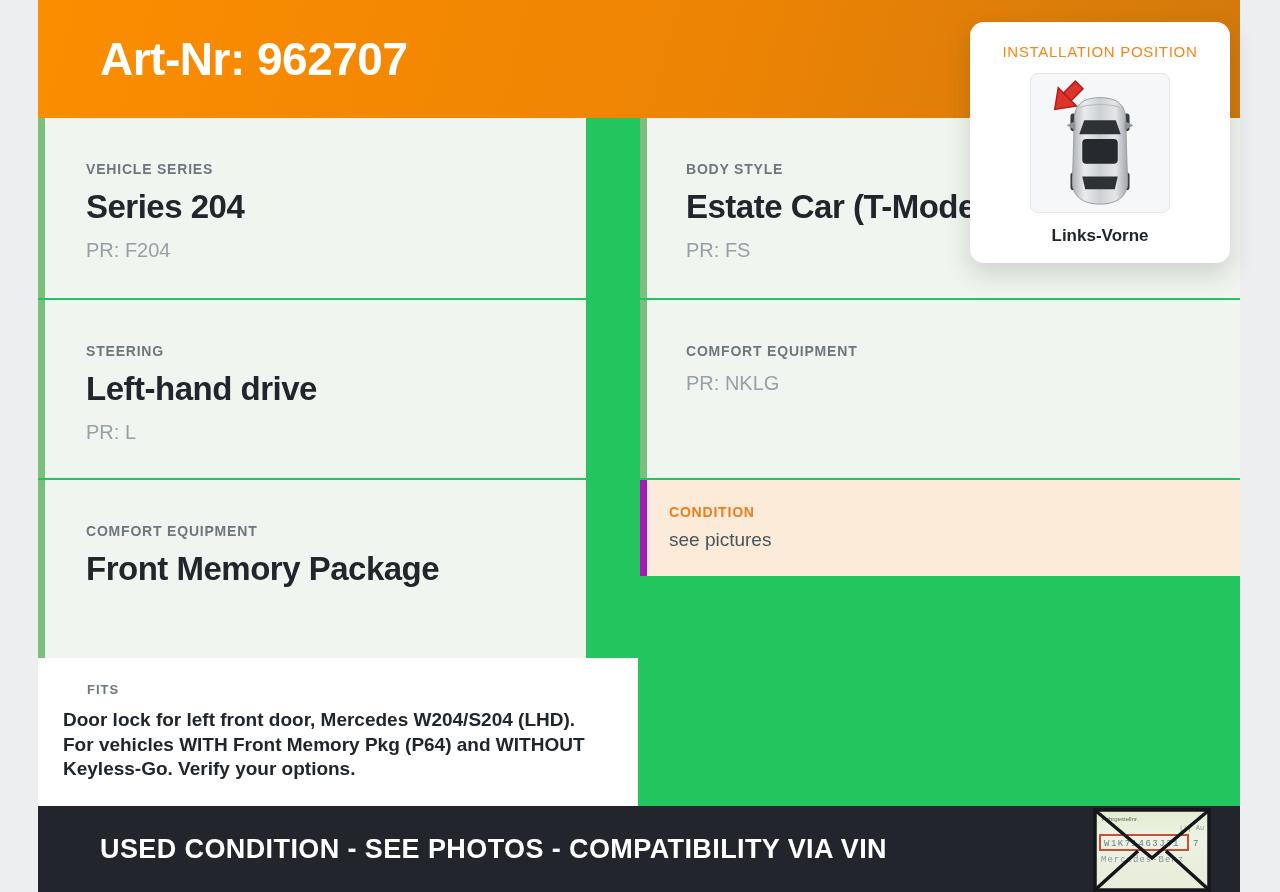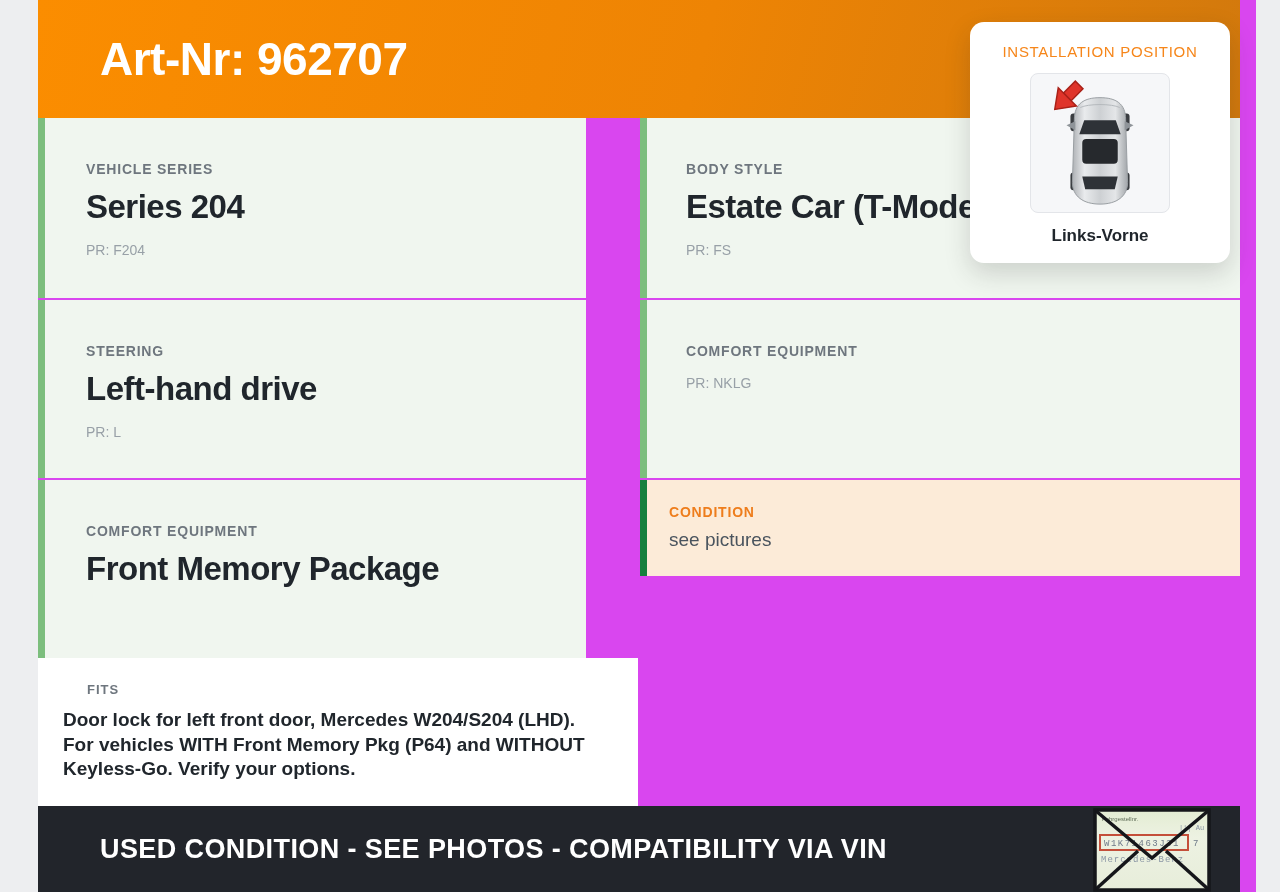--- a/index.html
+++ b/index.html
@@ -1,42 +1,42 @@
 <!DOCTYPE html>
 <html><head>
 <meta charset="utf-8">
 <style>
   html,body{margin:0;padding:0;}
   body{font-family:"Liberation Sans","DejaVu Sans",sans-serif;background:#EDEEF0;}
   .screen{position:relative;width:1280px;height:892px;background:#EDEEF0;overflow:hidden;}
-  .sheet{position:absolute;left:38px;top:0;width:1202px;height:892px;background:#d946ef;padding-left:16px;}
+  .sheet{position:absolute;left:38px;top:0;width:1202px;height:892px;background:#22c55e;}
 
   
   .hdr{position:absolute;left:0;top:0;width:1202px;height:118px;
        background:linear-gradient(105deg,#FB8D00 0%,#EE8404 55%,#D2790D 100%);
        display:flex;align-items:center;}
   .hdr h1{margin:0 0 0 62px;font-size:46px;font-weight:700;color:#FFFFFF;letter-spacing:-0.5px;}
 
   
   .spec-card{position:absolute;background:#F0F6EF;border-left:7px solid #7CBE7D;box-sizing:border-box;}
   .col-l{left:0;width:548px;}
   .col-r{left:602px;width:600px;}
   .row1{top:118px;height:180px;}
   .row2{top:300px;height:178px;}
   .row3{top:480px;height:178px;}
   .spec-inner{padding-top:42px;}
   .col-l .spec-inner{padding-left:41px;}
   .col-r .spec-inner{padding-left:39px;}
   .spec-label{font-size:14px;font-weight:700;letter-spacing:0.8px;color:#6E767E;line-height:18px;text-transform:uppercase;}
   .spec-value{margin-top:9px;font-size:33px;font-weight:700;color:#20262C;line-height:40px;letter-spacing:-0.5px;white-space:nowrap;}
-  .spec-pr{margin-top:13px;font-size:14px;color:#98A0A7;line-height:20px;}
+  .spec-pr{margin-top:13px;font-size:20px;color:#98A0A7;line-height:20px;}
 
   
   .cond-card{position:absolute;left:602px;top:480px;width:600px;height:96px;
-             background:#FCEBD8;border-left:7px solid #15803d;box-sizing:border-box;padding:23px 0 0 22px;}
+             background:#FCEBD8;border-left:7px solid #a21caf;box-sizing:border-box;padding:23px 0 0 22px;}
   .cond-label{font-size:14px;font-weight:700;letter-spacing:0.8px;color:#EE7D1C;line-height:18px;}
   .cond-value{margin-top:7px;font-size:19px;font-weight:500;color:#4A545E;line-height:24px;}
 
   
   .fits{position:absolute;left:0;top:658px;width:600px;height:148px;background:#FFFFFF;
         box-sizing:border-box;padding:24px 0 0 25px;}
   .fits-label{font-size:13px;font-weight:700;letter-spacing:1px;color:#6E767E;line-height:16px;margin-left:24px;}
   .fits-text{margin-top:10px;width:540px;font-size:19px;font-weight:700;color:#20262C;line-height:24.5px;}
 
   

